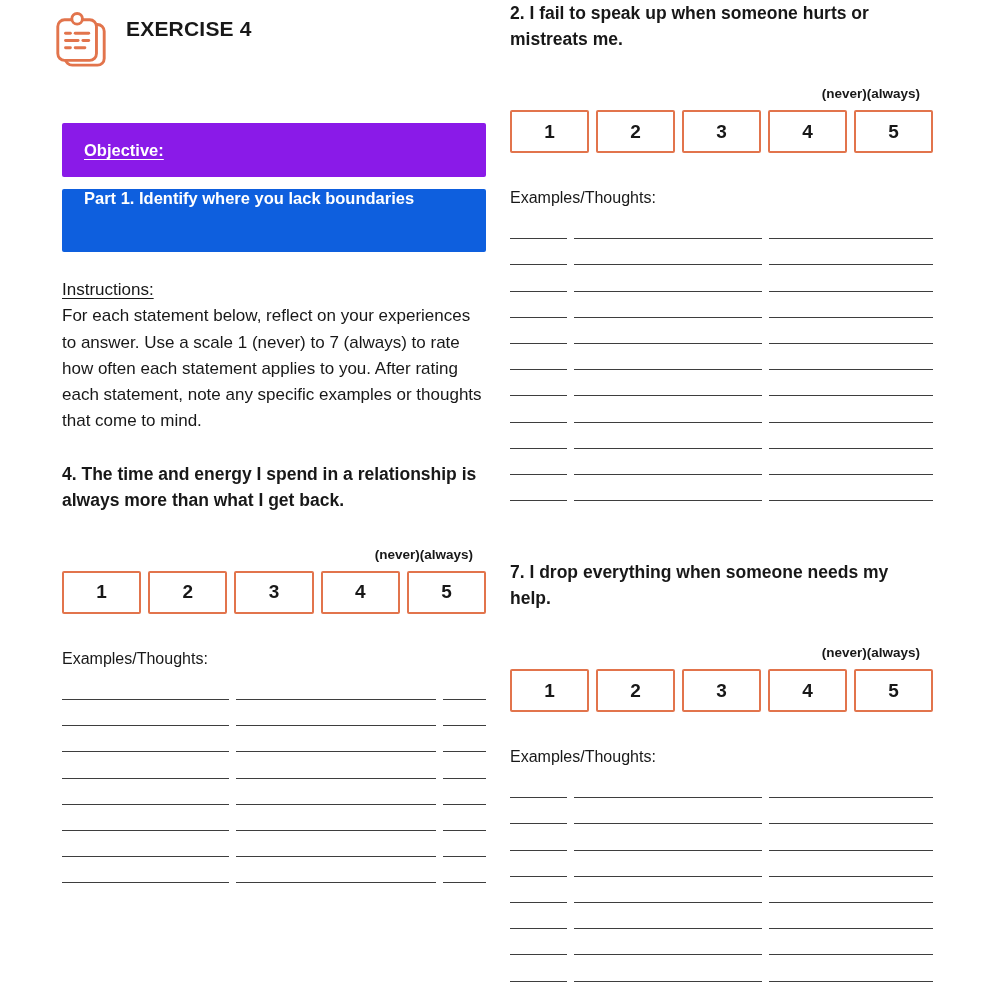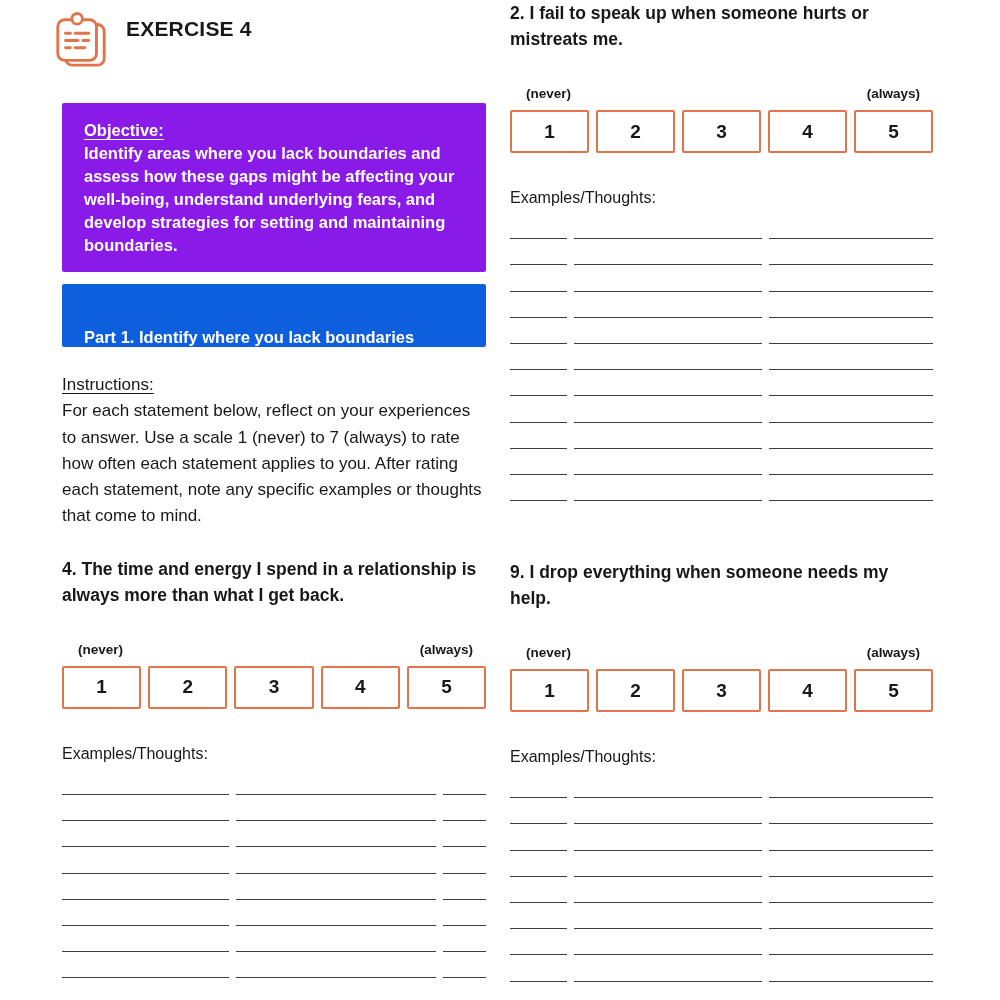--- a/index.html
+++ b/index.html
@@ -15,40 +15,40 @@
   .col{position:absolute;top:0}
   .col-left{left:62px;width:424px}
   .col-right{left:510px;width:423px}
 
   
   .header{display:flex;align-items:flex-start;gap:16px;margin-top:10px;margin-left:-10px}
   .hdr-icon{flex:0 0 auto;width:58px;height:62px}
   .title{font-size:21px;font-weight:700;line-height:29px;letter-spacing:.2px;padding-top:4px}
 
   
-  .purple-box{margin-top:31px;background:var(--purple);color:#fff;padding:16px 22px 15px;
+  .purple-box{margin-top:51px;background:var(--purple);color:#fff;padding:16px 22px 15px;
     font-weight:700;font-size:16.5px;line-height:23px;border-radius:2px}
   .obj-label{text-decoration:underline;text-underline-offset:3px}
 
   
   .blue-box{margin-top:12px;background:var(--blue);color:#fff;font-weight:700;font-size:16.5px;
-    height:63px;display:flex;align-items:flex-end;padding:0 22px;border-radius:2px}
+    height:63px;display:flex;align-items:flex-start;padding:0 22px;border-radius:2px}
 
   
   .instructions{margin-top:25px;font-size:17px;line-height:26.3px}
   .instr-label{text-decoration:underline;text-underline-offset:3px}
 
   
   .question-heading{font-weight:700;font-size:17.5px;line-height:26px}
   .q1{margin-top:26px}
   .q2{}
   .q3{margin-top:58px}
 
   .scale{margin-top:34px}
-  .scale-labels{display:flex;justify-content:space-between;font-weight:700;font-size:13.5px;
+  .scale-labels{display:flex;justify-content:flex-end;font-weight:700;font-size:13.5px;
     padding:0 13px 0 16px}
   .scale-boxes{display:flex;gap:7px;margin-top:9px}
   .rate-box{flex:1 1 0;height:43px;border:2px solid var(--orange);border-radius:2px;
     display:flex;align-items:center;justify-content:center;font-weight:700;font-size:19px;
     background:#fff;cursor:pointer}
 
   .examples{margin-top:36px}
   .ex-label{font-size:16px}
   .lines{margin-top:6px}
   .line{display:flex;gap:7px;height:26.2px}
@@ -81,21 +81,20 @@
             <line x1="24" y1="39" x2="34" y2="39"></line>
         </svg>
       </span>
       <div class="title">
         <div>EXERCISE 4</div>
       </div>
     </div>
 
     <div class="purple-box">
       <div class="obj-label">Objective:</div>
-      <div>Identify areas where you lack boundaries and assess how these gaps might be affecting your well-being, understand underlying fears, and develop strategies for setting and maintaining boundaries.</div>
     </div>
 
     <div class="blue-box">
       <span>Part 1. Identify where you lack boundaries</span>
     </div>
 
     <div class="instructions">
       <div class="instr-label">Instructions:</div>
       <div>For each statement below, reflect on your experiences to answer. Use a scale 1 (never) to 7 (always) to rate how often each statement applies to you. After rating each statement, note any specific examples or thoughts that come to mind.</div>
     </div>
@@ -237,21 +236,21 @@
             <div class="line">
               <span></span>
               <span></span>
               <span></span>
             </div>
           </div>
       </div>
     </div>
 
     <div class="q3">
-      <div class="question-heading">9. I drop everything when someone needs my help.</div>
+      <div class="question-heading">7. I drop everything when someone needs my help.</div>
       <div class="scale">
         <div class="scale-labels">
           <span>(never)</span>
           <span>(always)</span>
         </div>
         <div class="scale-boxes">
             <div class="rate-box">1</div>
             <div class="rate-box">2</div>
             <div class="rate-box">3</div>
             <div class="rate-box">4</div>

